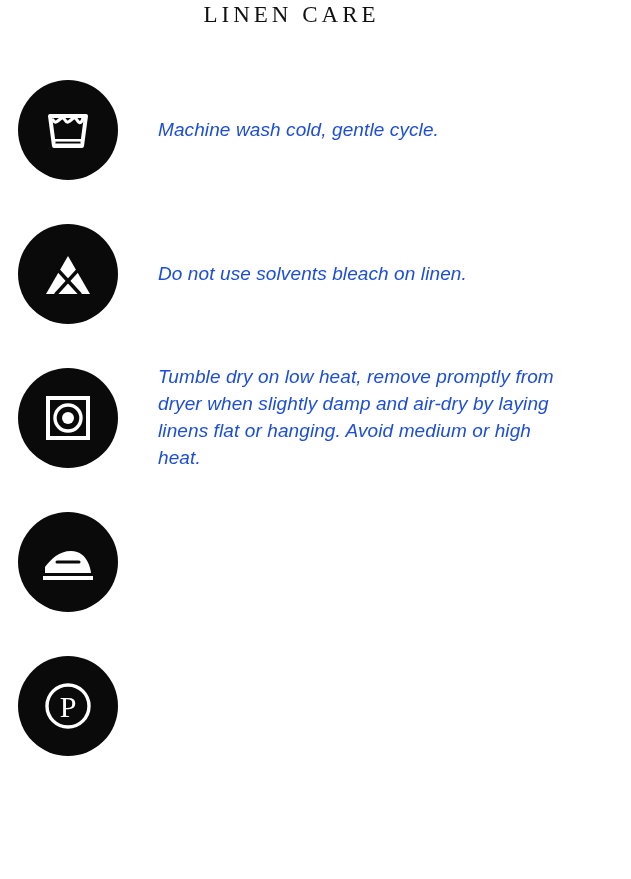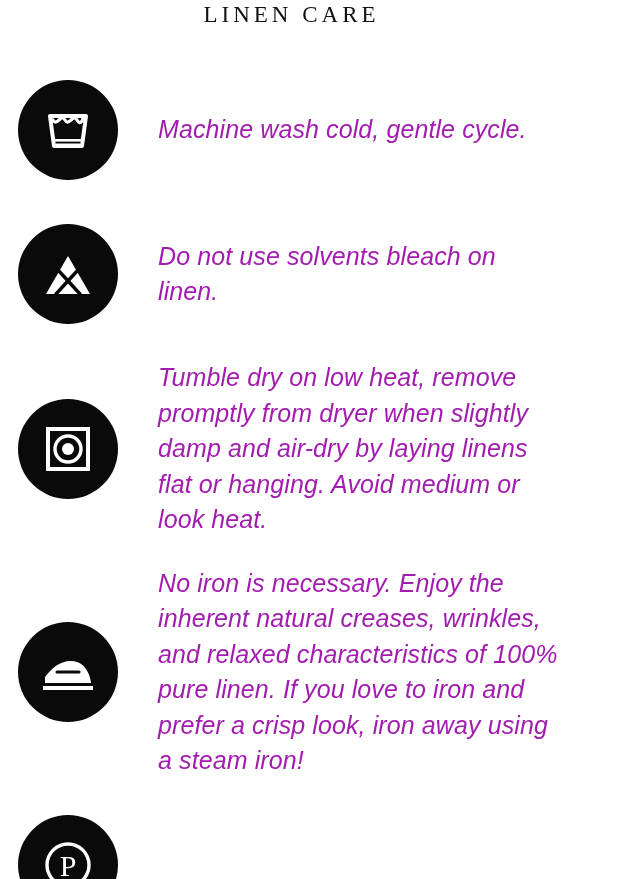--- a/index.html
+++ b/index.html
@@ -56,23 +56,23 @@
     border-radius: 50%;
     background: #0a0a0a;
     display: flex;
     align-items: center;
     justify-content: center;
   }
   .care-text {
     flex: 1 1 auto;
     font-family: "Liberation Sans", sans-serif;
     font-style: italic;
-    font-size: 25px;
+    font-size: 19px;
     line-height: 1.42;
-    color: #a21caf;
+    color: #1d4ed8;
     padding-left: 32px;
     padding-right: 6px;
     letter-spacing: 0.1px;
   }
   svg { display: block; }
 </style>
 </head>
 <body>
 
 <div class="page">
@@ -111,34 +111,33 @@
     <li class="care-row">
       <div class="icon-wrap">
         <div class="badge">
           <svg width="64" height="64" viewBox="0 0 64 64" aria-hidden="true">
             <rect x="12" y="12" width="40" height="40" fill="none" stroke="#ffffff" stroke-width="4"></rect>
             <circle cx="32" cy="32" r="13" fill="none" stroke="#ffffff" stroke-width="3.4"></circle>
             <circle cx="32" cy="32" r="6" fill="#ffffff"></circle>
           </svg>
         </div>
       </div>
-      <div class="care-text">Tumble dry on low heat, remove promptly from dryer when slightly damp and air-dry by laying linens flat or hanging. Avoid medium or look heat.</div>
+      <div class="care-text">Tumble dry on low heat, remove promptly from dryer when slightly damp and air-dry by laying linens flat or hanging. Avoid medium or high heat.</div>
     </li>
 
     <li class="care-row">
       <div class="icon-wrap">
         <div class="badge">
           <svg width="66" height="66" viewBox="0 0 66 66" aria-hidden="true">
             <path d="M10 44 L56 44 C56 44, 54 22, 36 22 C24 22, 16 30, 10 38 Z" fill="#ffffff"></path>
             <rect x="8" y="47" width="50" height="4" fill="#ffffff"></rect>
             <path d="M22 33 L44 33" stroke="#0a0a0a" stroke-width="3" stroke-linecap="round"></path>
           </svg>
         </div>
       </div>
-      <div class="care-text">No iron is necessary. Enjoy the inherent natural creases, wrinkles, and relaxed characteristics of 100% pure linen. If you love to iron and prefer a crisp look, iron away using a steam iron!</div>
     </li>
 
     <li class="care-row">
       <div class="icon-wrap">
         <div class="badge">
           <svg width="64" height="64" viewBox="0 0 64 64" aria-hidden="true">
             <circle cx="32" cy="32" r="21" fill="none" stroke="#ffffff" stroke-width="3.4"></circle>
             <text x="32" y="43" text-anchor="middle" font-family="Liberation Serif, serif" font-size="30" fill="#ffffff">P</text>
           </svg>
         </div>

